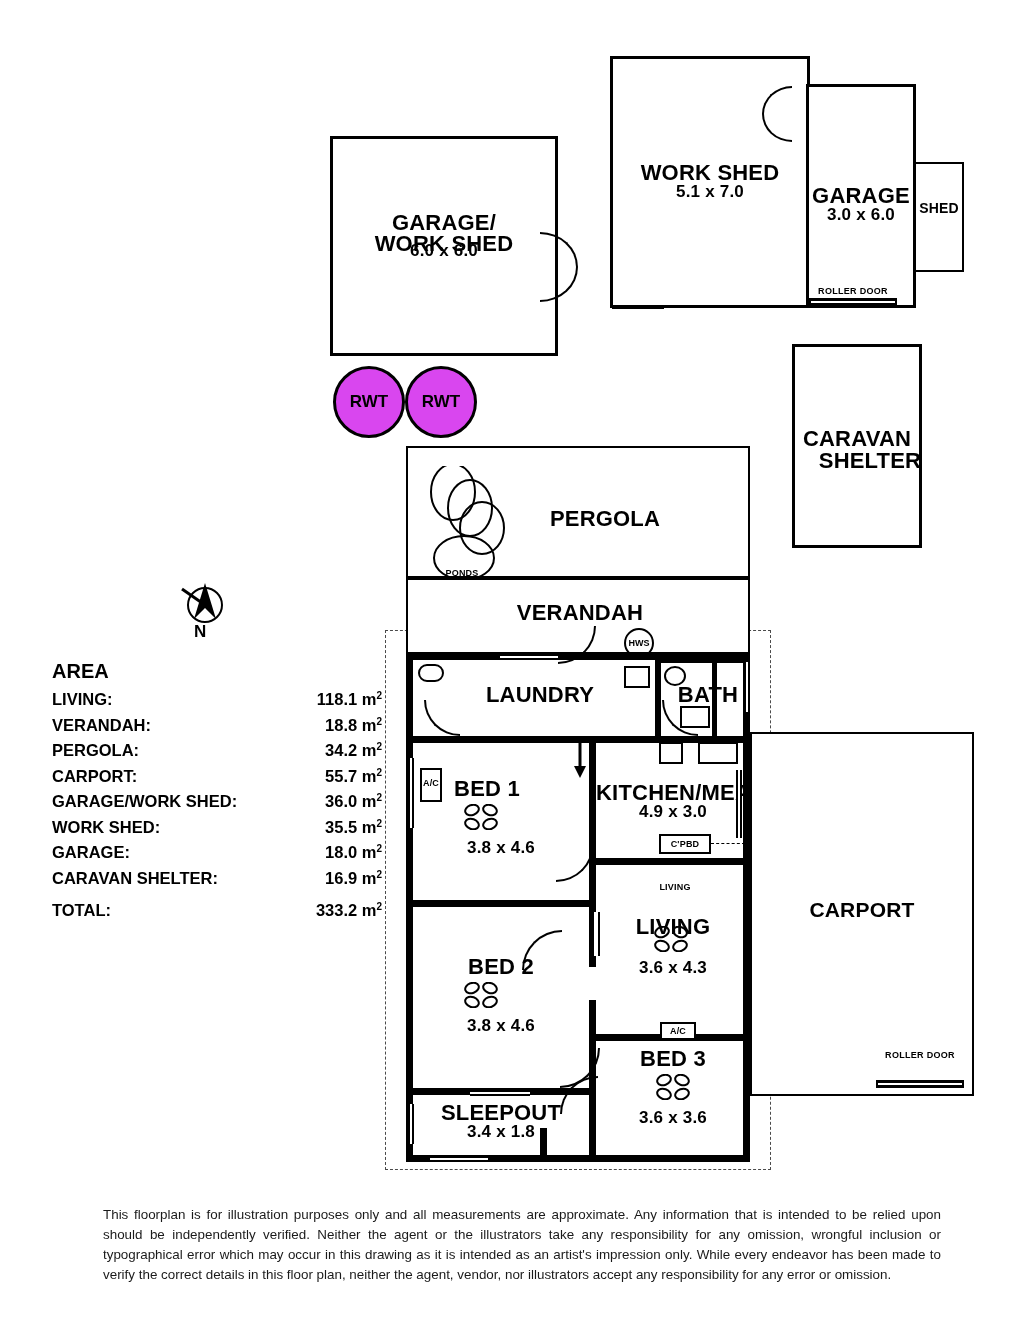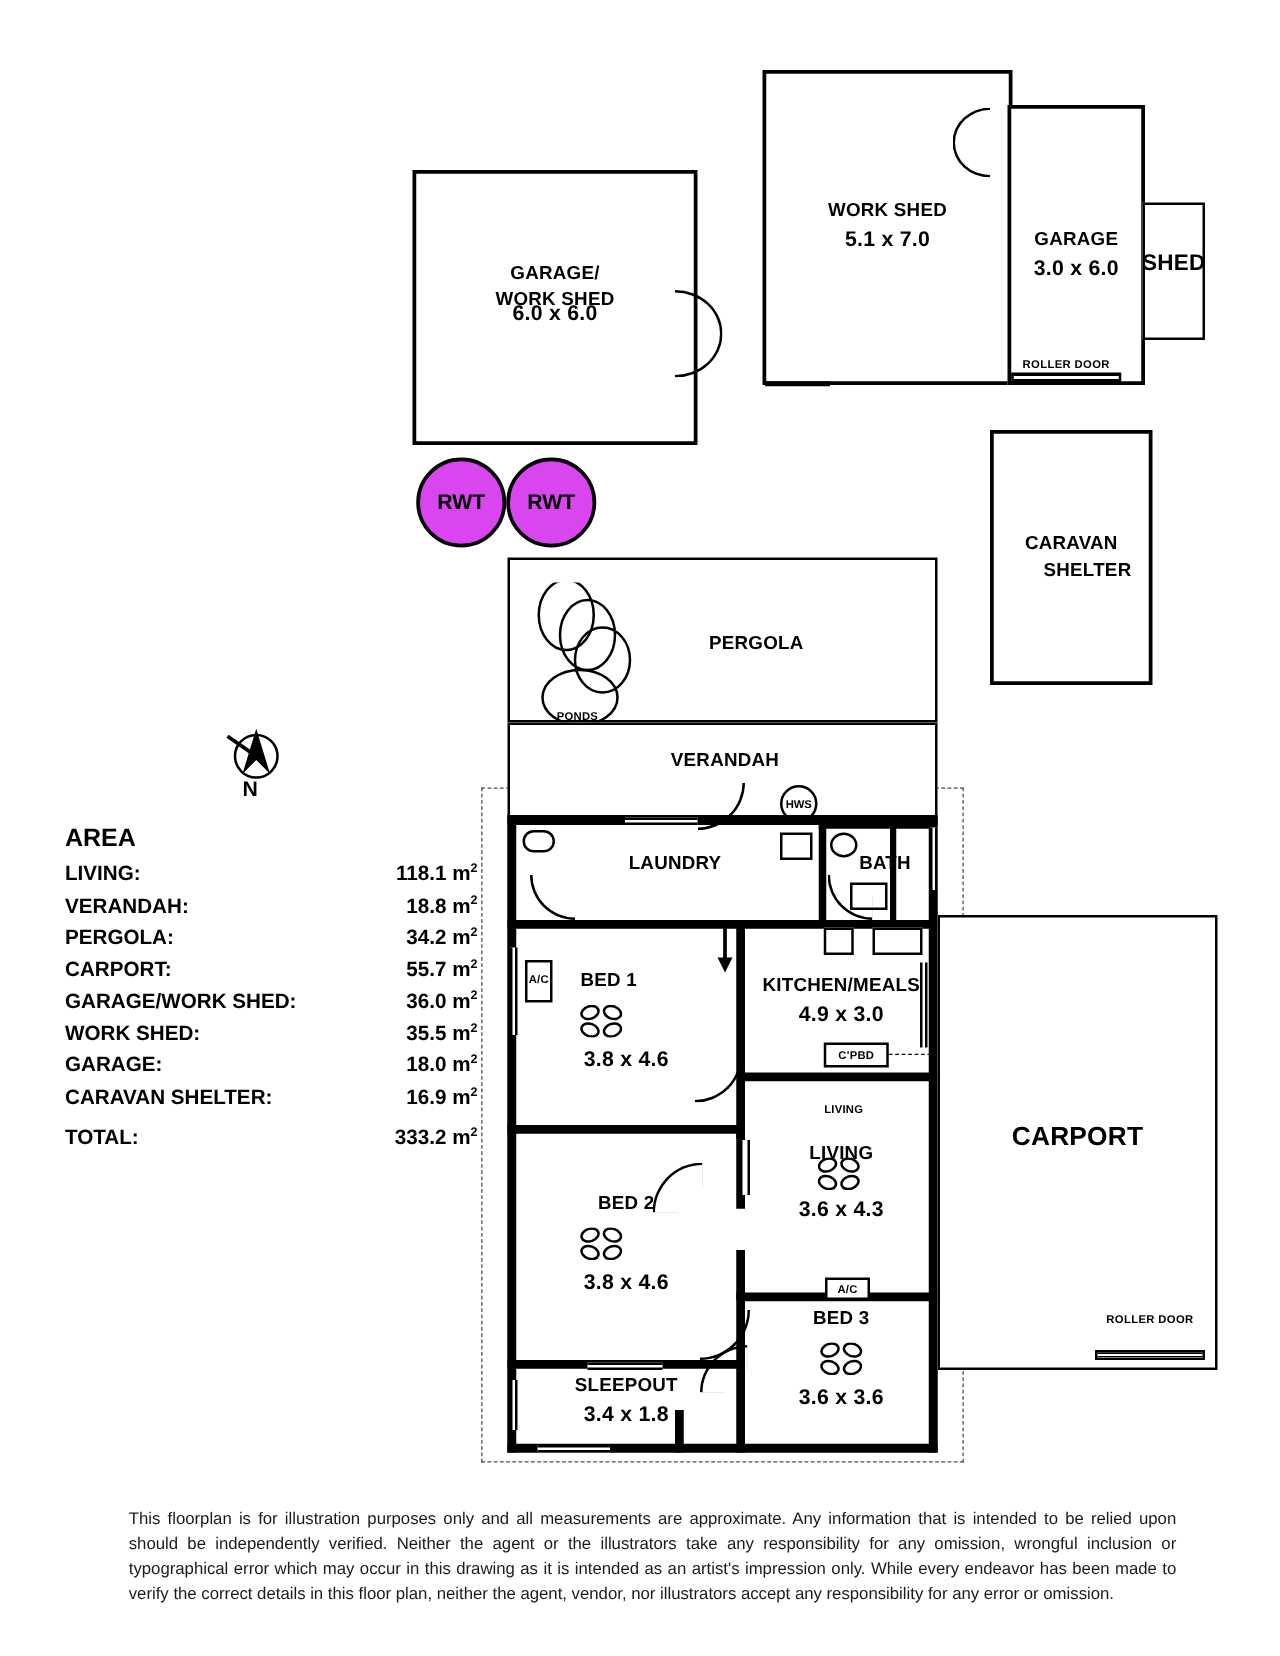--- a/index.html
+++ b/index.html
@@ -27,23 +27,23 @@
   .thin {
     border-width: 2px;
   }
   .label {
     position: absolute;
     text-align: center;
     font-weight: bold;
     line-height: 1.18;
     letter-spacing: 0.2px;
   }
-  .lbl-lg { font-size: 15px; }
+  .lbl-lg { font-size: 22px; }
   .lbl-md { font-size: 17px; }
-  .lbl-sm { font-size: 18px; }
+  .lbl-sm { font-size: 14px; }
   .circle {
     position: absolute;
     box-sizing: border-box;
     border: 3px solid #000;
     border-radius: 50%;
     background: #d946ef;
     display: flex;
     align-items: center;
     justify-content: center;
     font-weight: bold;

